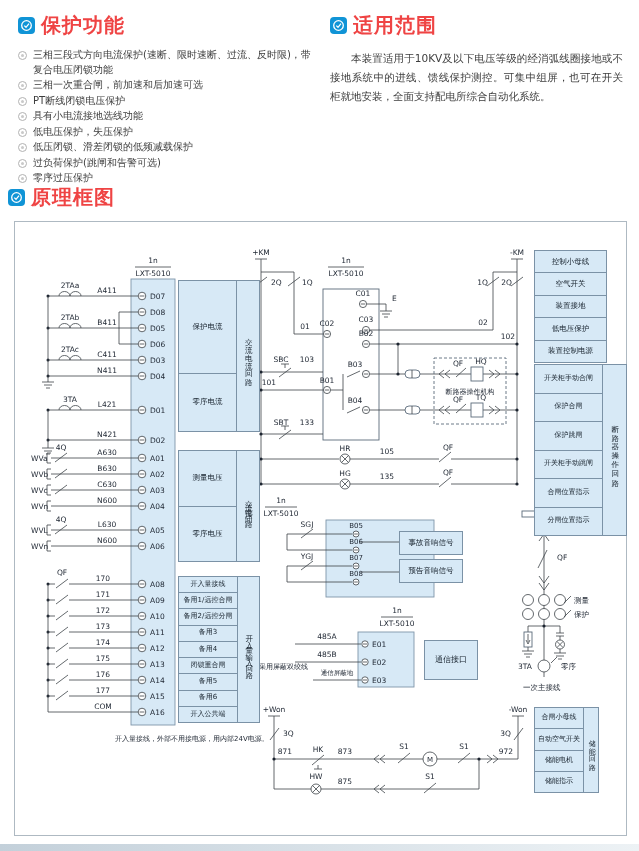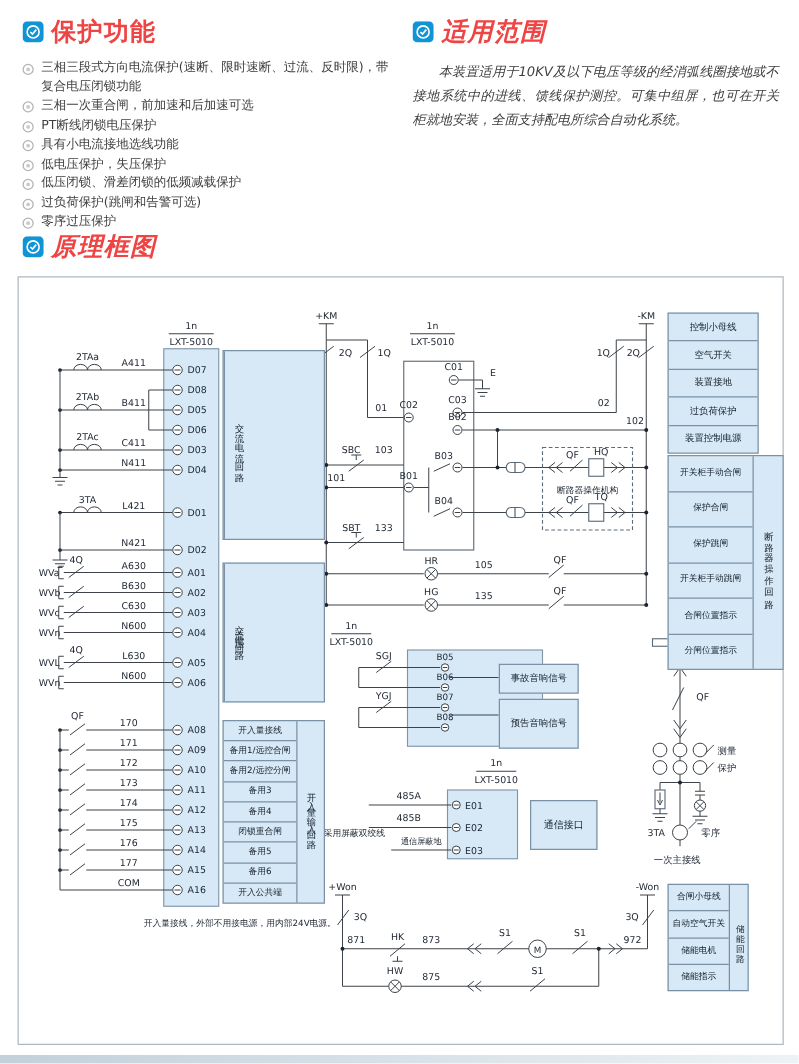--- a/index.html
+++ b/index.html
@@ -1,30 +1,30 @@
 <!DOCTYPE html>
 <html><head>
 <meta charset="utf-8">
 <style>
   html,body{margin:0;padding:0;background:#fff;}
   .page{position:relative;width:639px;height:851px;background:#fff;overflow:hidden;
         font-family:"DejaVu Sans","Liberation Sans",sans-serif;color:#3a3a3a;}
   .topwrap{display:flex;gap:16px;padding:12px 16px 0 18px;height:176px;box-sizing:border-box;}
   .col-left{width:296px;flex:none;}
-  .col-right{flex:1;min-width:0;font-style:italic;}
+  .col-right{flex:1;min-width:0;}
   .sec-head{display:flex;align-items:center;gap:6px;}
   .sec-head h2{margin:0;font-size:20px;font-weight:bold;color:#ef4444;letter-spacing:1px;}
   .sec-icon{width:17px;height:17px;flex:none;display:block;}
   .feat-list{list-style:none;margin:9px 0 0 0;padding:0;}
   .feat-list li{display:flex;gap:6px;font-size:10px;line-height:1.45;margin-bottom:1px;color:#3d3d3d;}
   .bullet{width:7px;height:7px;border:1px solid #b2b2b2;border-radius:50%;flex:none;margin-top:3px;
           display:flex;align-items:center;justify-content:center;}
   .bullet i{width:3px;height:3px;border-radius:50%;background:#c9c9c9;display:block;}
   .scope-p{margin:10px 0 0 0;font-size:10.5px;line-height:1.8;text-indent:2em;text-align:justify;color:#3d3d3d;}
-  .diagram-head{padding:8px 0 0 18px;font-style:italic;}
+  .diagram-head{padding:8px 0 0 8px;}
   .panel{position:relative;width:611px;height:613px;margin:10px 0 0 14px;border:1px solid #aeb9c2;
          background:#fff;box-sizing:content-box;}
   svg.dg{position:absolute;left:0;top:0;font-family:"DejaVu Sans","Liberation Sans",sans-serif;}
   .dg .w{stroke:#3c4247;stroke-width:0.8;fill:none;}
   .dg .bx{fill:#fff;stroke:#5b6b7a;stroke-width:0.9;}
   .dg .fb{fill:#d7e9f6;stroke:#7e95a9;stroke-width:0.9;}
   .dg .tc{fill:#fff;stroke:#3c4247;stroke-width:0.8;}
   .dg .dash{fill:none;stroke:#5b6b7a;stroke-width:0.9;stroke-dasharray:3 2;}
   .dg text{font-size:7.5px;fill:#1c2430;}
   .dg .t7{font-size:7px;} .dg .t65{font-size:6.5px;} .dg .t85{font-size:8.5px;}
@@ -611,24 +611,32 @@
         <path class="w" d="M364 563 l-5 4 l5 4 M370 563 l-5 4 l5 4"></path>
         <text x="415" y="557" text-anchor="middle">S1</text>
         <line class="w" x1="409" y1="571" x2="421" y2="561"></line>
         <line class="w" x1="464" y1="567" x2="464" y2="537"></line>
         <circle class="j" cx="259" cy="537" r="1.6"></circle>
           <circle class="j" cx="464" cy="537" r="1.6"></circle>
       </g>
     </svg>
 
     <div class="abox" style="left:163px;top:58px;width:82px;height:152px">
+      <div class="rows">
+        <div style="flex:94">保护电流</div>
+        <div style="flex:58">零序电流</div>
+      </div>
       <div class="side vlabel" style="width:22px;letter-spacing:8px">交流电流回路</div>
     </div>
 
     <div class="abox" style="left:163px;top:228px;width:82px;height:112px">
+      <div class="rows">
+        <div>测量电压</div>
+        <div>零序电压</div>
+      </div>
       <div class="side vlabel" style="width:22px;letter-spacing:4px">交流电压回路</div>
     </div>
 
     <div class="abox" style="left:163px;top:354px;width:82px;height:147px;font-size:7px">
       <div class="rows">
         <div>开入量接线</div>
         <div>备用1/远控合闸</div>
         <div>备用2/远控分闸</div>
         <div>备用3</div>
         <div>备用4</div>
@@ -638,21 +646,21 @@
         <div>开入公共端</div>
       </div>
       <div class="side vlabel" style="width:21px;letter-spacing:6px;font-size:7.5px">开入量输入回路</div>
     </div>
 
     <div class="abox" style="left:519px;top:28px;width:73px;height:113px">
       <div class="rows">
         <div>控制小母线</div>
         <div>空气开关</div>
         <div>装置接地</div>
-        <div>过负荷保护</div>
+        <div>低电压保护</div>
         <div>装置控制电源</div>
       </div>
     </div>
 
     <div class="abox" style="left:519px;top:142px;width:93px;height:172px;font-size:7px">
       <div class="rows">
         <div>开关柜手动合闸</div>
         <div>保护合闸</div>
         <div>保护跳闸</div>
         <div>开关柜手动跳闸</div>
@@ -666,18 +674,18 @@
       <div class="rows">
         <div>合闸小母线</div>
         <div>自动空气开关</div>
         <div>储能电机</div>
         <div>储能指示</div>
       </div>
       <div class="side vlabel" style="width:14px;letter-spacing:8px">储能回路</div>
     </div>
 
     <div class="abox centerbox" style="left:384px;top:309px;width:64px;height:24px">事故音响信号</div>
-    <div class="abox centerbox" style="left:384px;top:337px;width:64px;height:40px">预告音响信号</div>
+    <div class="abox centerbox" style="left:384px;top:337px;width:64px;height:24px">预告音响信号</div>
     <div class="abox centerbox" style="left:409px;top:418px;width:54px;height:40px;font-size:8px">通信接口</div>
   </div>
 
   <div class="bottom-strip"></div>
 </div>
 
 </body></html>

